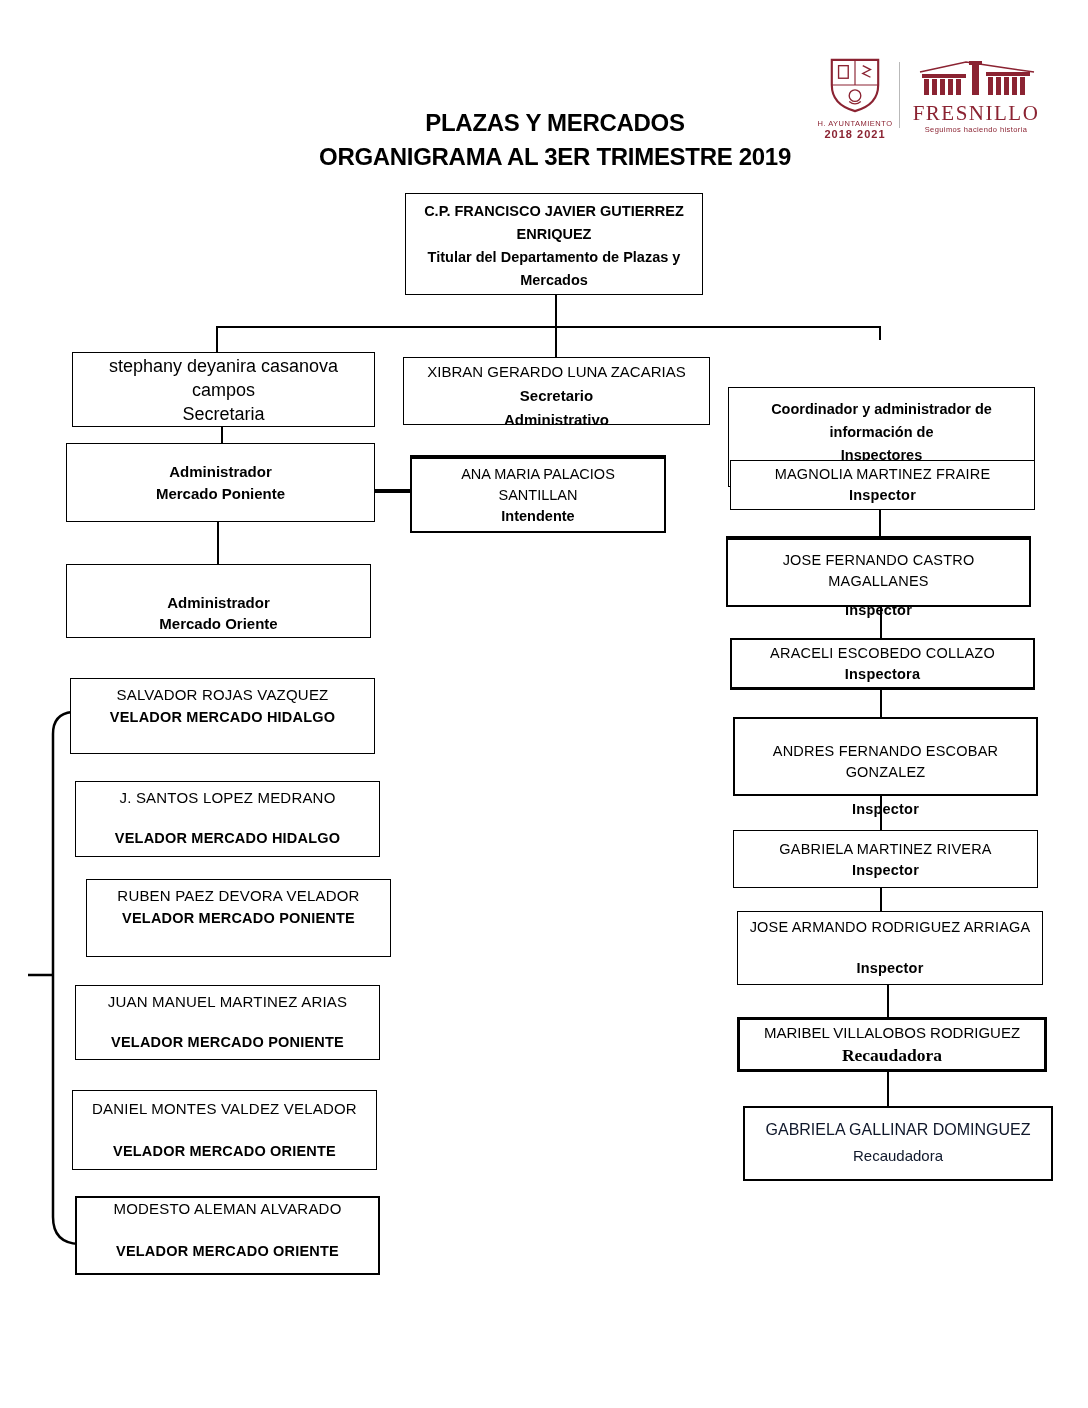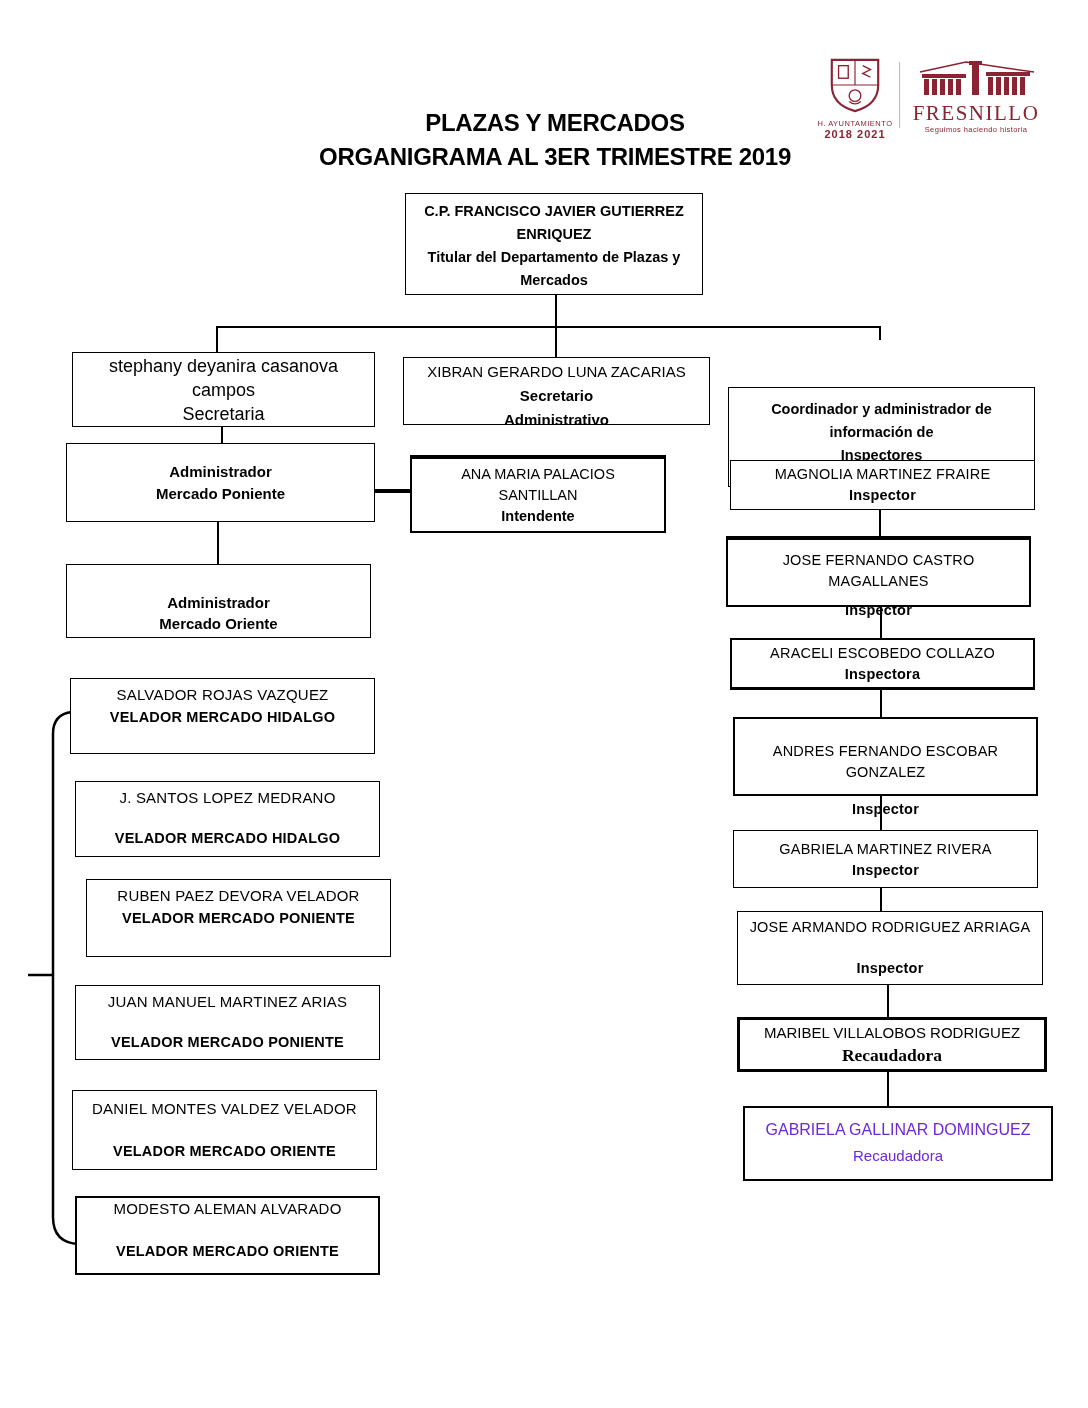--- a/index.html
+++ b/index.html
@@ -58,21 +58,21 @@
   #box-inspector-2{top:638px;height:52px;border-width:2px;border-bottom-width:3px;padding-top:3px;}
   #box-inspector-3{left:733px;top:717px;height:79px;border-width:2px;padding-top:6px;}
   #box-inspector-3 .nm{max-width:250px;margin:16px auto;}
   #box-inspector-4{left:733px;top:830px;height:58px;padding-top:8px;}
   #box-inspector-5{left:737px;top:911px;width:306px;height:74px;padding-top:5px;}
   
   #box-recaudadora-0{left:737px;top:1017px;width:310px;height:55px;border-width:3px;
     font-size:15px;line-height:22px;padding-top:2px;}
   #box-recaudadora-0 .role{font-family:"Liberation Serif",serif;font-size:17.5px;font-weight:bold;}
   #box-recaudadora-1{left:743px;top:1106px;width:310px;height:75px;border-width:2px;
-    font-size:16px;line-height:20px;padding-top:12px;color:#6d28d9;}
+    font-size:16px;line-height:20px;padding-top:12px;color:#0f172a;}
   #box-recaudadora-1 .role{font-size:15px;margin-top:6px;}
   
   .vline,.hline{position:absolute;background:#000;}
   .vline{width:2px;}
   .hline{height:2px;}
   .bracket-svg{position:absolute;left:0;top:0;width:1088px;height:1408px;pointer-events:none;}
 </style>
 </head>
 <body>
 

